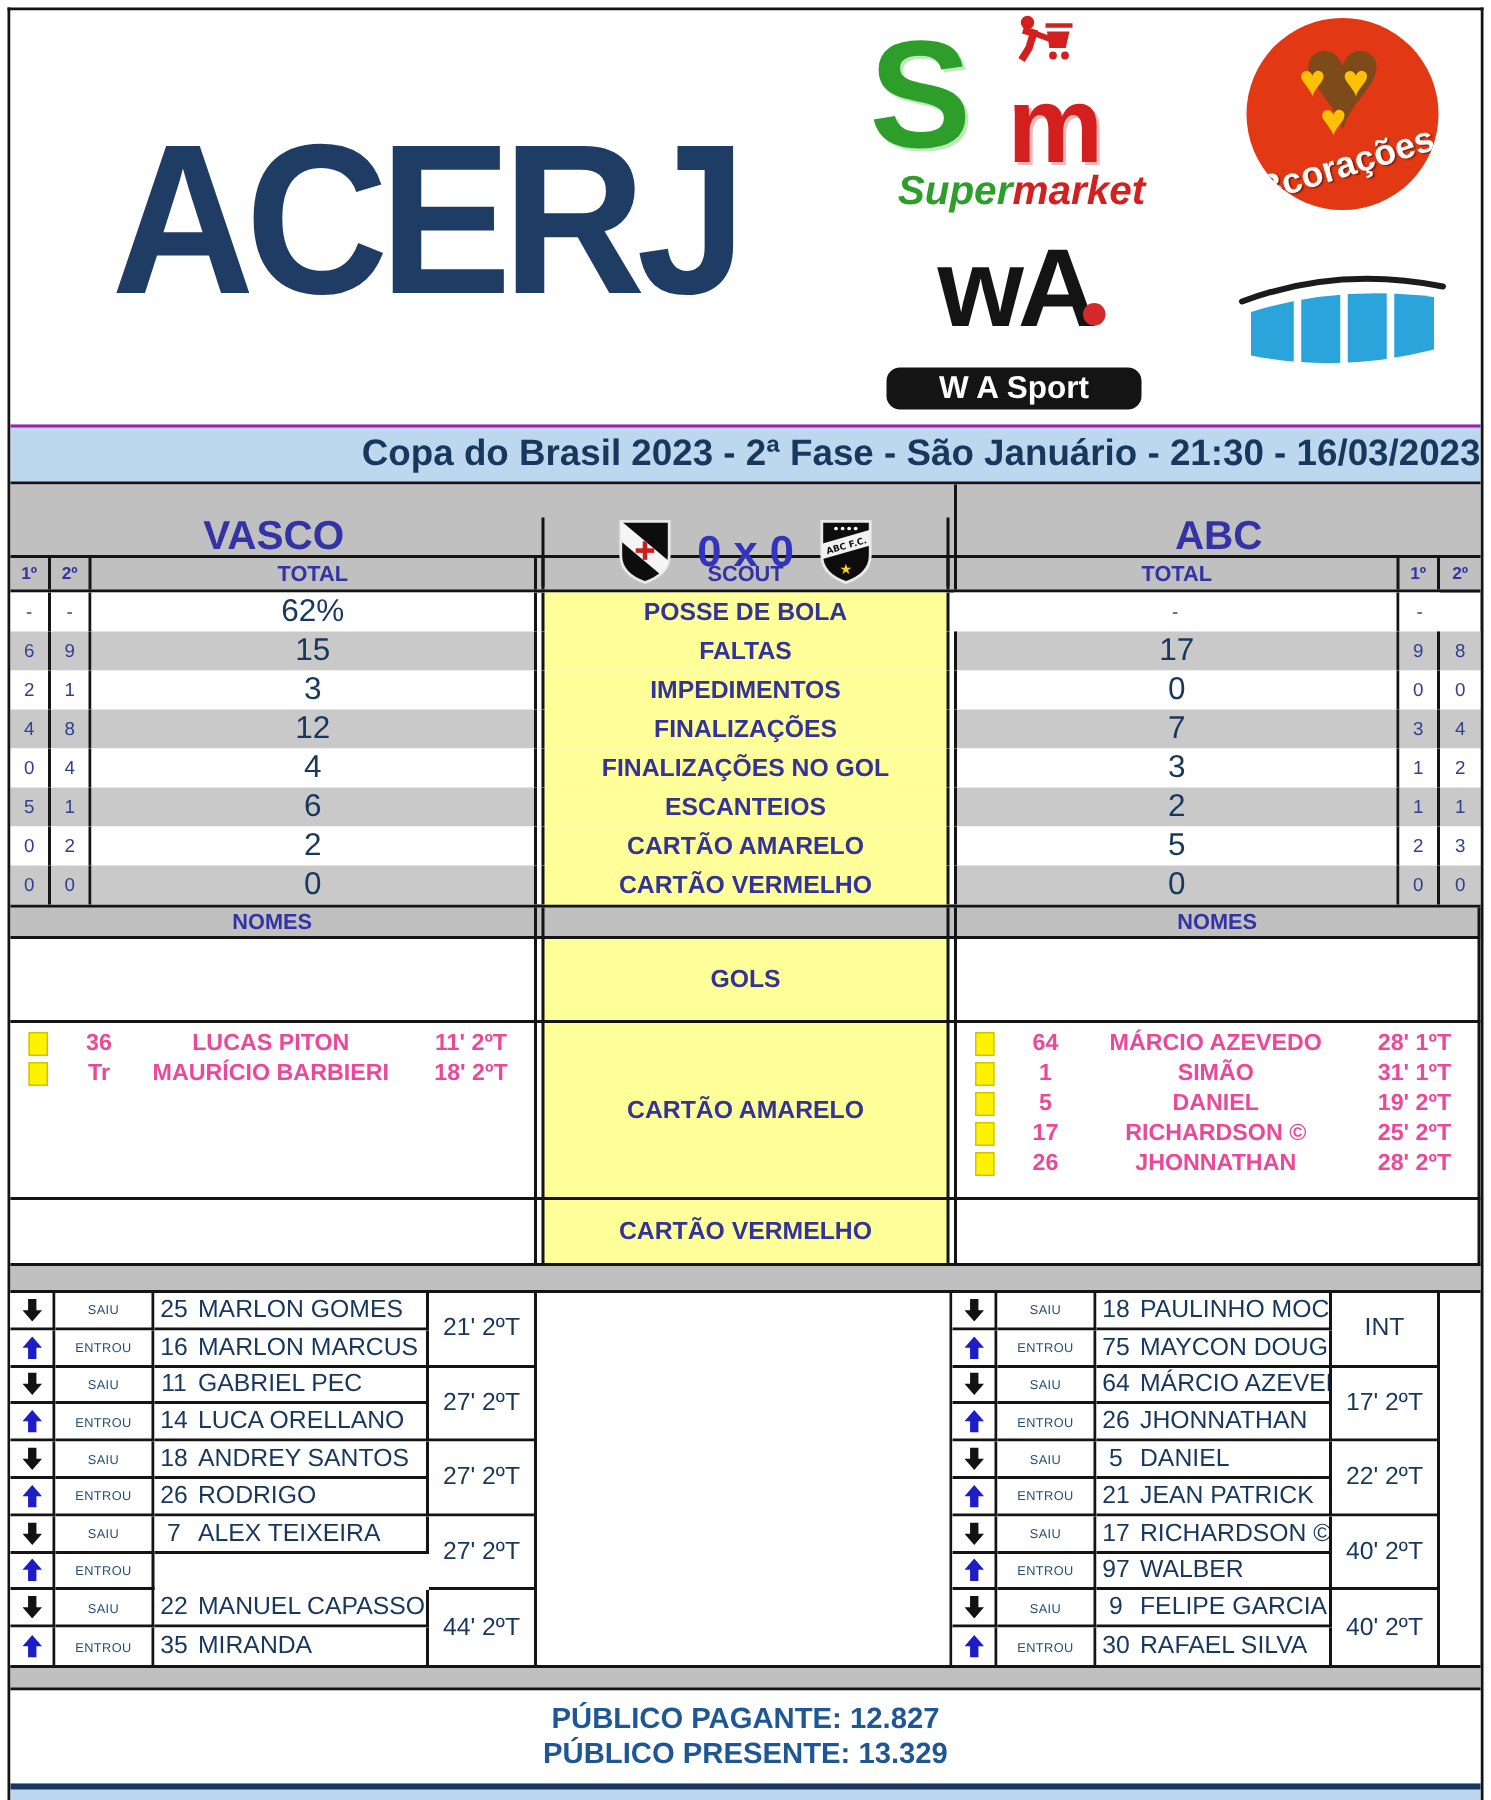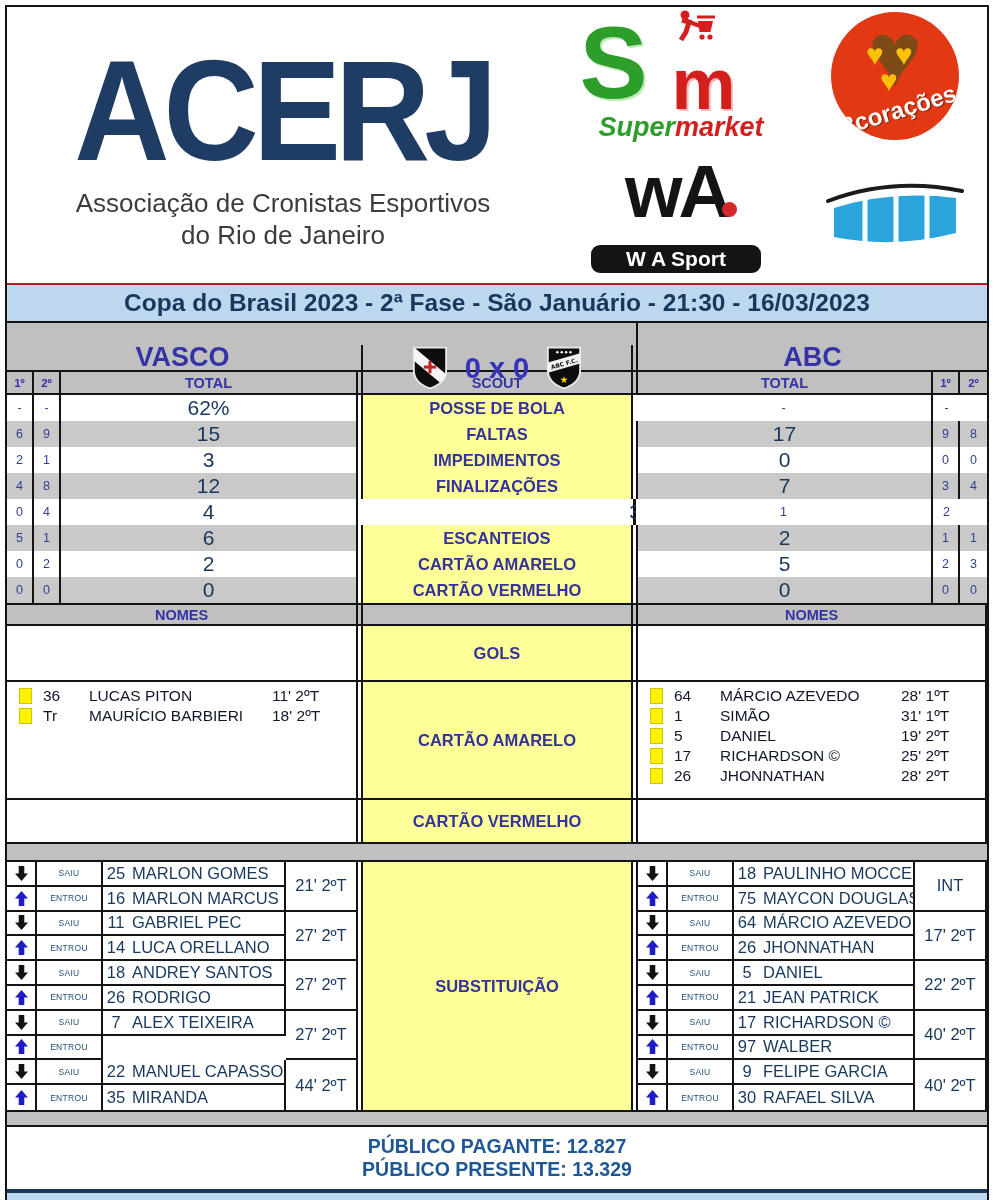--- a/index.html
+++ b/index.html
@@ -28,22 +28,22 @@
   
   .wa-logo{position:relative;width:200px;height:118px;text-align:center;}
   .wa-mark{font-size:74px;font-weight:800;color:#141414;letter-spacing:-4px;line-height:1;}
   .wa-dot{display:inline-block;width:15px;height:15px;border-radius:50%;background:#D42A2A;margin-left:-6px;}
   .wa-bar{position:absolute;left:10px;bottom:0;width:170px;background:#141414;color:#fff;font-size:21px;font-weight:700;border-radius:9px;padding:2px 0;}
   
   .marejo{width:175px;text-align:center;}
   .marejo-text{font-size:31px;color:#2e2e2e;letter-spacing:7px;margin-top:2px;}
 
   
-  .band-title{background:#BDD7EE;border-top:2px solid #b91c1c;border-bottom:2px solid #141414;
-    height:36px;display:flex;align-items:center;justify-content:center;}
+  .band-title{background:#BDD7EE;border-top:2px solid #a21caf;border-bottom:2px solid #141414;
+    height:36px;display:flex;align-items:center;justify-content:flex-end;}
   .band-title .t{font-size:24.5px;font-weight:700;color:#17375D;}
 
   
   .band{display:grid;grid-template-columns:27px 27px 1fr 3px 272px 3px 1fr 27px 27px;}
   .cell{display:flex;align-items:center;justify-content:center;}
   .c1,.c2,.c3,.c7,.c8{border-right:2px solid #141414;}
   .c5{border-left:2px solid #141414;border-right:2px solid #141414;}
   .c7{border-left:2px solid #141414;}
   .span3{grid-column:span 3;}
   .sp{background:transparent;}
@@ -69,21 +69,21 @@
   .nomes-lab{font-size:14.5px;font-weight:700;color:#3333A6;}
 
   .band-gols{height:54px;border-bottom:2px solid #141414;}
   .band-amarelo{height:116px;border-bottom:2px solid #141414;}
   .band-vermelho{height:42px;border-bottom:2px solid #141414;}
   .ysec{background:#FFFF99;}
   .side-white{background:#fff;display:block;padding-top:4px;}
 
   .card-row{display:grid;grid-template-columns:36px 46px 1fr 84px;height:20px;align-items:center;}
   .ycard{width:11px;height:14px;background:#FFF200;border:1px solid #cfc400;margin:0 auto;}
-  .card-num,.card-name,.card-time{font-size:15.5px;color:#0f172a;text-align:left;}
+  .card-num,.card-name,.card-time{font-size:15.5px;color:#ec4899;text-align:center;font-weight:bold;}
 
   .band-sep{height:16px;background:#C0C0C0;border-bottom:2px solid #141414;}
   .band-sep2{height:13px;background:#C0C0C0;border-bottom:2px solid #141414;}
 
   .band-subs{height:248px;border-bottom:2px solid #141414;}
   .subs{display:grid;grid-template-columns:30px 66px 1fr 70px;grid-auto-rows:24.8px;background:#fff;}
   .s-cell{border-right:2px solid #141414;border-bottom:2px solid #141414;display:flex;align-items:center;justify-content:center;background:#fff;}
   .s-cell.noB{border-bottom:none;}
   .s-time{border-right:none;font-size:16.5px;color:#17375D;}
   .s-lab{font-size:8.5px;color:#1F4E79;letter-spacing:.3px;}
@@ -95,24 +95,20 @@
   .bottom-lines{height:10px;border-top:4px solid #17375D;border-bottom:3px solid #17375D;background:#BDD7EE;}
 </style>
 </head>
 <body>
 
 <div class="sheet">
 
   <div class="logo-area">
     <div class="acerj">
       <div class="acerj-mark">ACERJ</div>
-      <div class="acerj-sub">
-        <span>Associação de Cronistas Esportivos</span><br>
-        <span>do Rio de Janeiro</span>
-      </div>
     </div>
     <div class="sponsors">
       <div class="sm-logo">
         <span class="sm-s">S</span>
         <span class="sm-runner">
           <svg width="46" height="38" viewBox="0 0 46 38">
               <g fill="#D41F1F" stroke="#D41F1F">
             <circle cx="12" cy="6" r="4.5" stroke="none"></circle>
             <path d="M9 11 L16 13 L13 23 L8 31" fill="none" stroke-width="5"></path>
             <path d="M16 13 L27 17" fill="none" stroke-width="4"></path>
@@ -253,20 +249,21 @@
         <div class="sp"></div>
         <div class="cell c7 stat-total">7</div>
         <div class="cell c8 stat-sm">3</div>
         <div class="cell stat-sm">4</div>
       </div>
       <div class="band stats-row">
         <div class="cell c1 stat-sm">0</div>
         <div class="cell c2 stat-sm">4</div>
         <div class="cell c3 stat-total">4</div>
         <div class="sp"></div>
+        <div class="cell c5 scout-label">FINALIZAÇÕES NO GOL</div>
         <div class="sp"></div>
         <div class="cell c7 stat-total">3</div>
         <div class="cell c8 stat-sm">1</div>
         <div class="cell stat-sm">2</div>
       </div>
       <div class="band stats-row alt">
         <div class="cell c1 stat-sm">5</div>
         <div class="cell c2 stat-sm">1</div>
         <div class="cell c3 stat-total">6</div>
         <div class="sp"></div>
@@ -496,21 +493,20 @@
             </svg>
           </div>
           <div class="s-cell s-lab noB" style="grid-area: 10 / 2;">ENTROU</div>
           <div class="s-cell s-name noB" style="grid-area: 10 / 3;">
             <span class="pnum">35</span>
             <span class="pname">MIRANDA</span>
           </div>
         </div>
     </div>
     <div class="sp"></div>
-    <div class="cell c5 ysec scout-label">SUBSTITUIÇÃO</div>
     <div class="sp"></div>
     <div class="span3 c7" style="background:#fff">
       <div class="subs" id="away-subs">
           <div class="s-cell" style="grid-area: 1 / 1;">
             <svg width="13" height="15" viewBox="0 0 14 16">
               <path d="M4 0 h6 v8 h4 l-7 8 L0 8 h4 z" fill="#121212"></path>
             </svg>
           </div>
           <div class="s-cell s-lab" style="grid-area: 1 / 2;">SAIU</div>
           <div class="s-cell s-name" style="grid-area: 1 / 3;">

